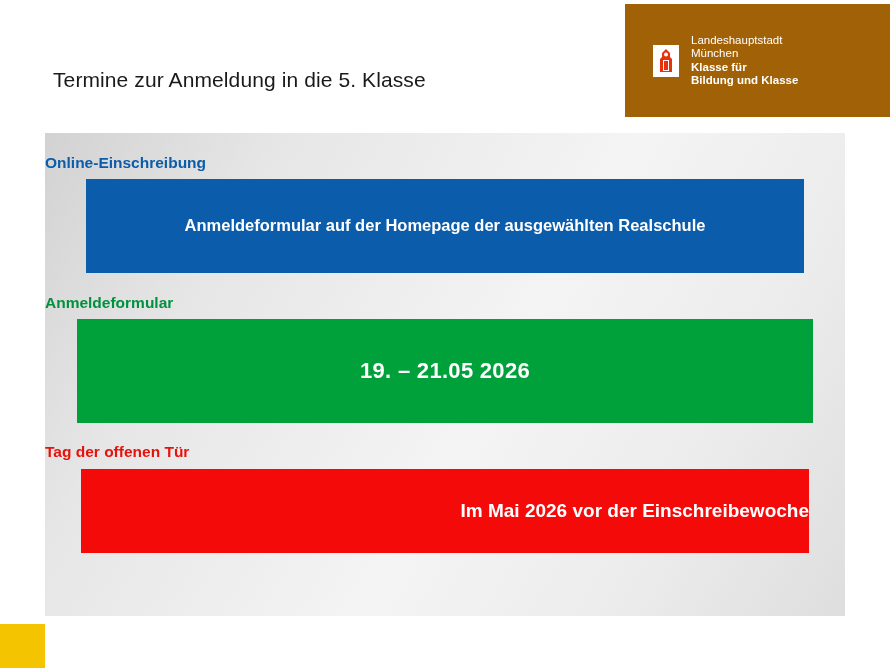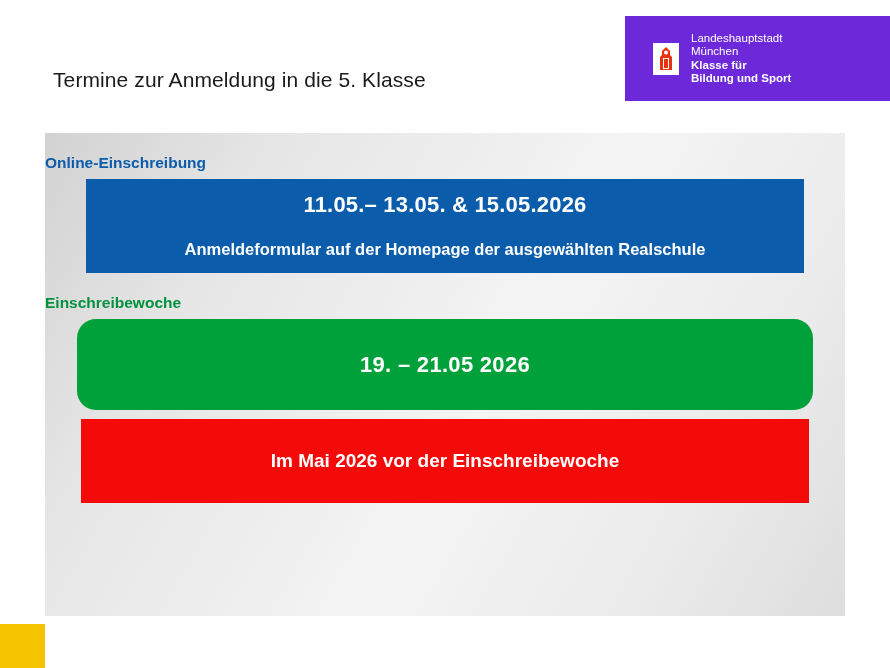--- a/index.html
+++ b/index.html
@@ -23,24 +23,24 @@
     font-size: 21px;
     font-weight: normal;
     color: #1a1a1a;
     letter-spacing: 0.1px;
     white-space: nowrap;
   }
 
   .logo-block {
     position: absolute;
     right: 0;
-    top: 16px;
+    top: 4px;
     width: 265px;
-    height: 85px;
-    background: #6d28d9;
+    height: 113px;
+    background: #a16207;
     display: flex;
     align-items: center;
     padding-left: 28px;
     box-sizing: border-box;
   }
   .logo-crest {
     width: 26px;
     height: 32px;
     background: #ffffff;
     margin-right: 12px;
@@ -98,34 +98,34 @@
     margin-bottom: 22px;
     letter-spacing: 0.2px;
   }
   .band-blue .line2 {
     font-size: 16.5px;
     font-weight: bold;
   }
   .band-green {
     background: #00a13a;
     width: 736px;
-    height: 91px;
+    height: 104px;
     margin-top: 9px;
     font-size: 22px;
     font-weight: bold;
     letter-spacing: 0.3px;
-    border-radius: 19px;
   }
   .band-red {
     background: #f50a0a;
     width: 728px;
     height: 84px;
     margin-top: 9px;
     font-size: 19px;
     font-weight: bold;
+    text-align: right;
   }
 
   
   .footer-accent {
     position: absolute;
     left: 0;
     bottom: 0;
     width: 45px;
     height: 44px;
     background: #f5c400;
@@ -142,39 +142,39 @@
       <path d="M10 1 L14 5 L14 9 L16 11 L16 24 L4 24 L4 11 L6 9 L6 5 Z" fill="#e8320c"></path>
       <circle cx="10" cy="6.5" r="2" fill="#ffffff"></circle>
       <path d="M7 12 L13 12 L13 23 L7 23 Z" fill="#ffffff"></path>
       <path d="M8 13 L12 13 L12 22 L8 22 Z" fill="#e8320c"></path>
     </svg>
   </div>
   <div class="logo-text">
     <div class="lt-light">Landeshauptstadt</div>
     <div class="lt-light">München</div>
     <div class="lt-bold">Klasse für</div>
-    <div class="lt-bold">Bildung und Sport</div>
+    <div class="lt-bold">Bildung und Klasse</div>
   </div>
 </div>
 
 <div class="card">
 
   <div class="caption cap-online">Online-Einschreibung</div>
 
   <div class="band band-blue">
-    <div class="line1">11.05.– 13.05. &amp; 15.05.2026</div>
     <div class="line2">Anmeldeformular auf der Homepage der ausgewählten Realschule</div>
   </div>
 
-  <div class="caption cap-probe">Einschreibewoche</div>
+  <div class="caption cap-probe">Anmeldeformular</div>
 
   <div class="band band-green">
     <div>19. – 21.05 2026</div>
   </div>
 
+  <div class="caption cap-tag">Tag der offenen Tür</div>
 
   <div class="band band-red">
     <div>Im Mai 2026 vor der Einschreibewoche</div>
   </div>
 
 </div>
 
 <div class="footer-accent"></div>
 
 </body></html>

